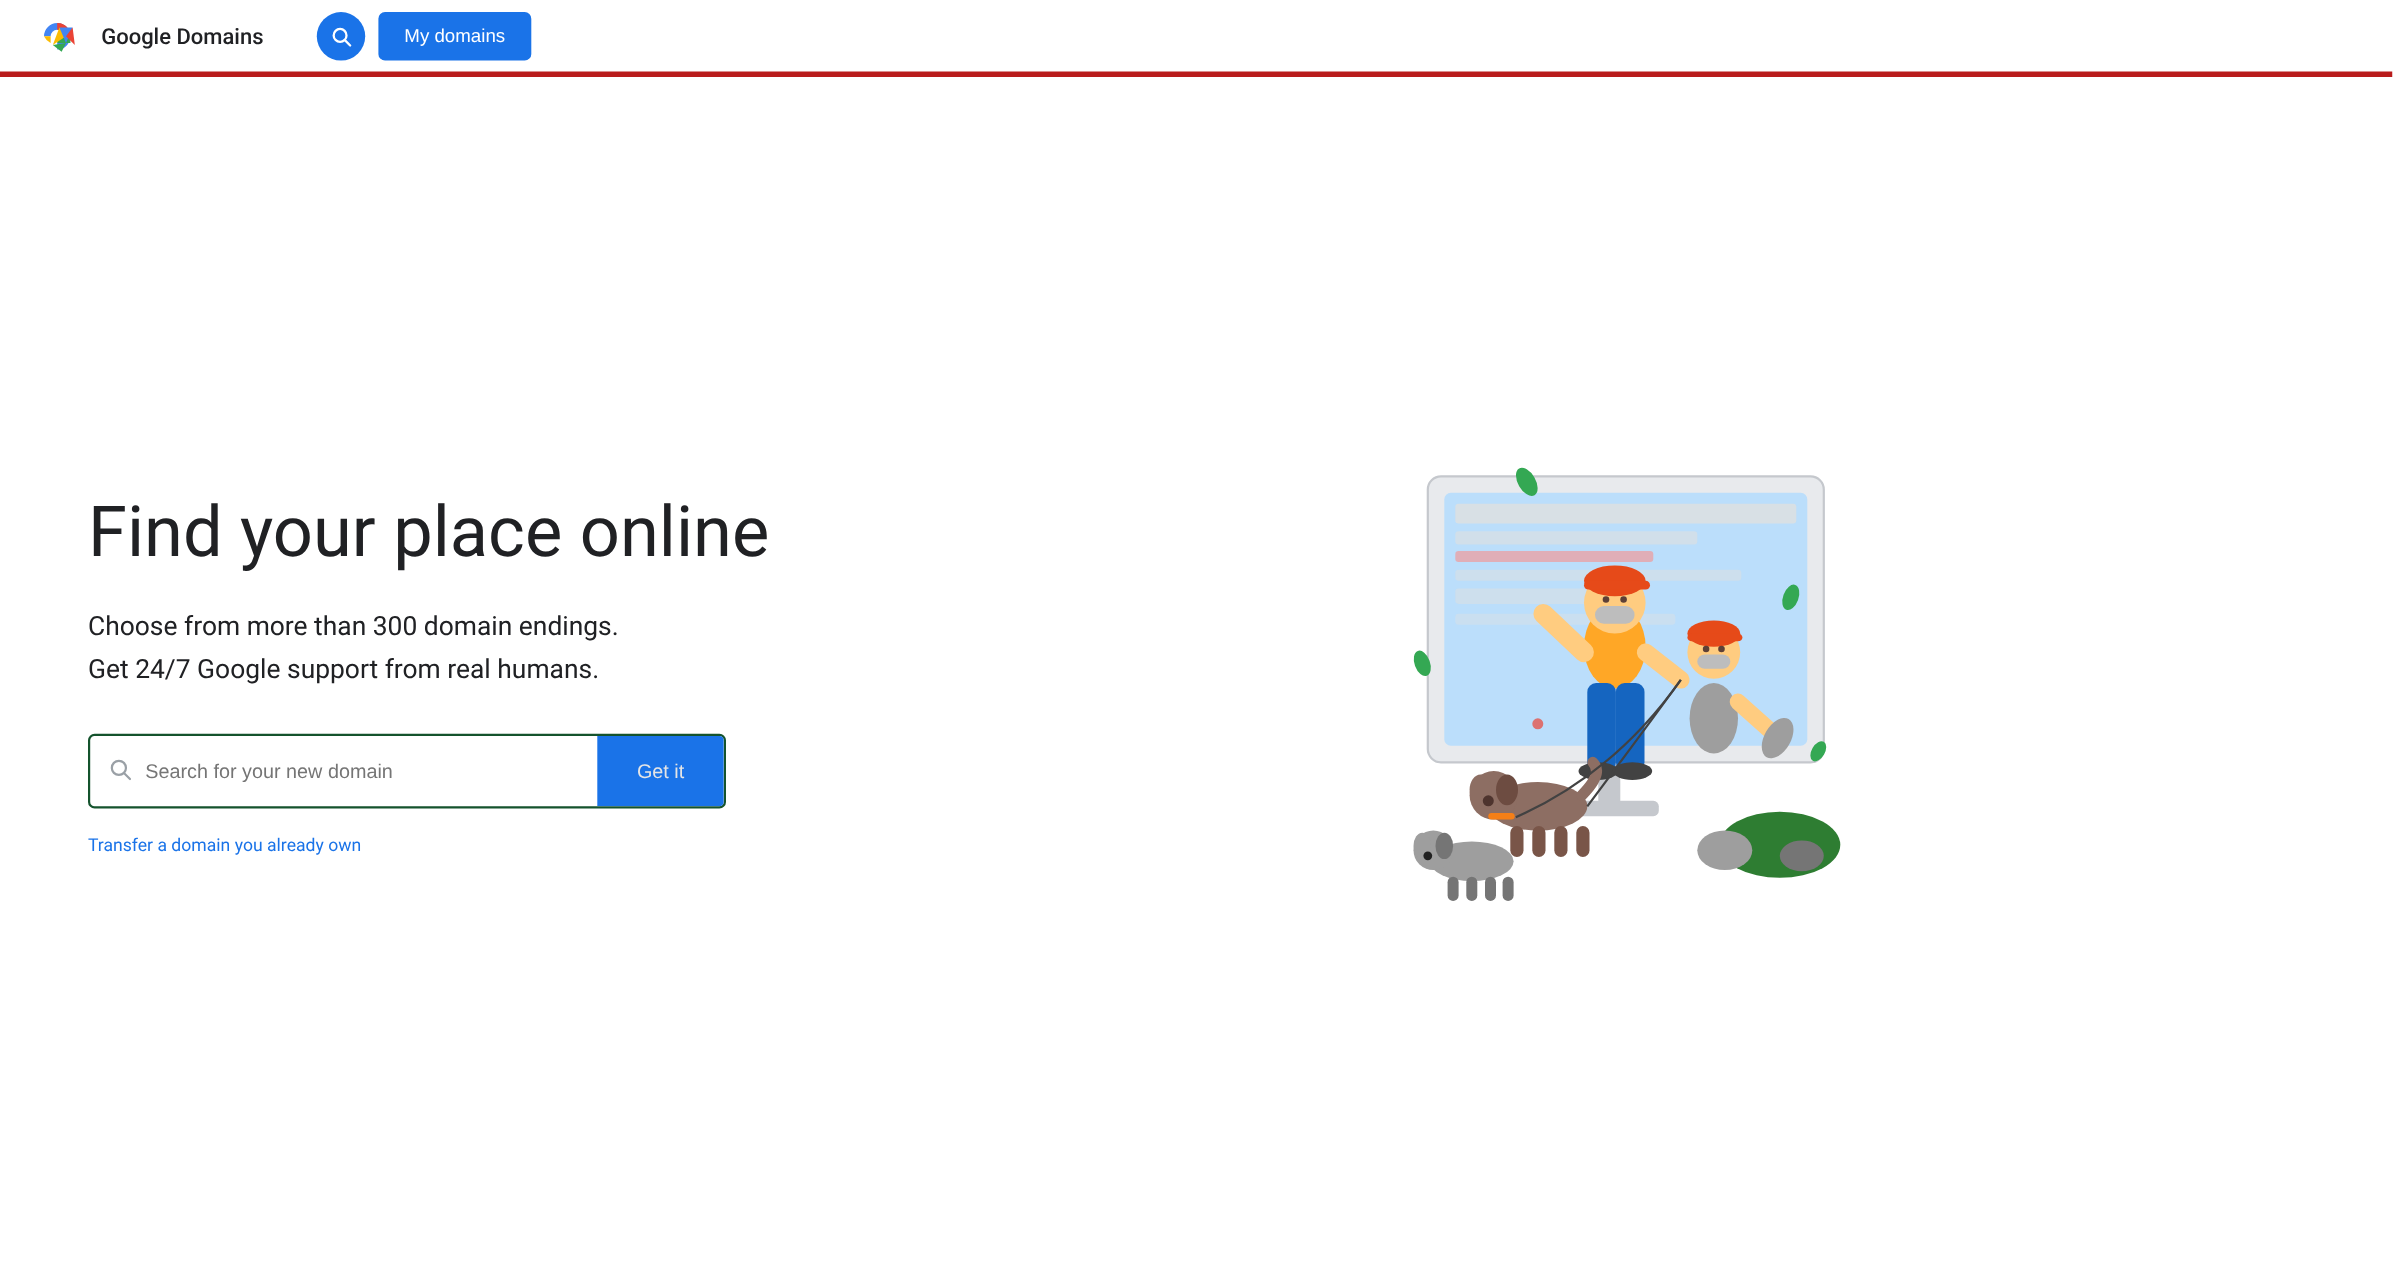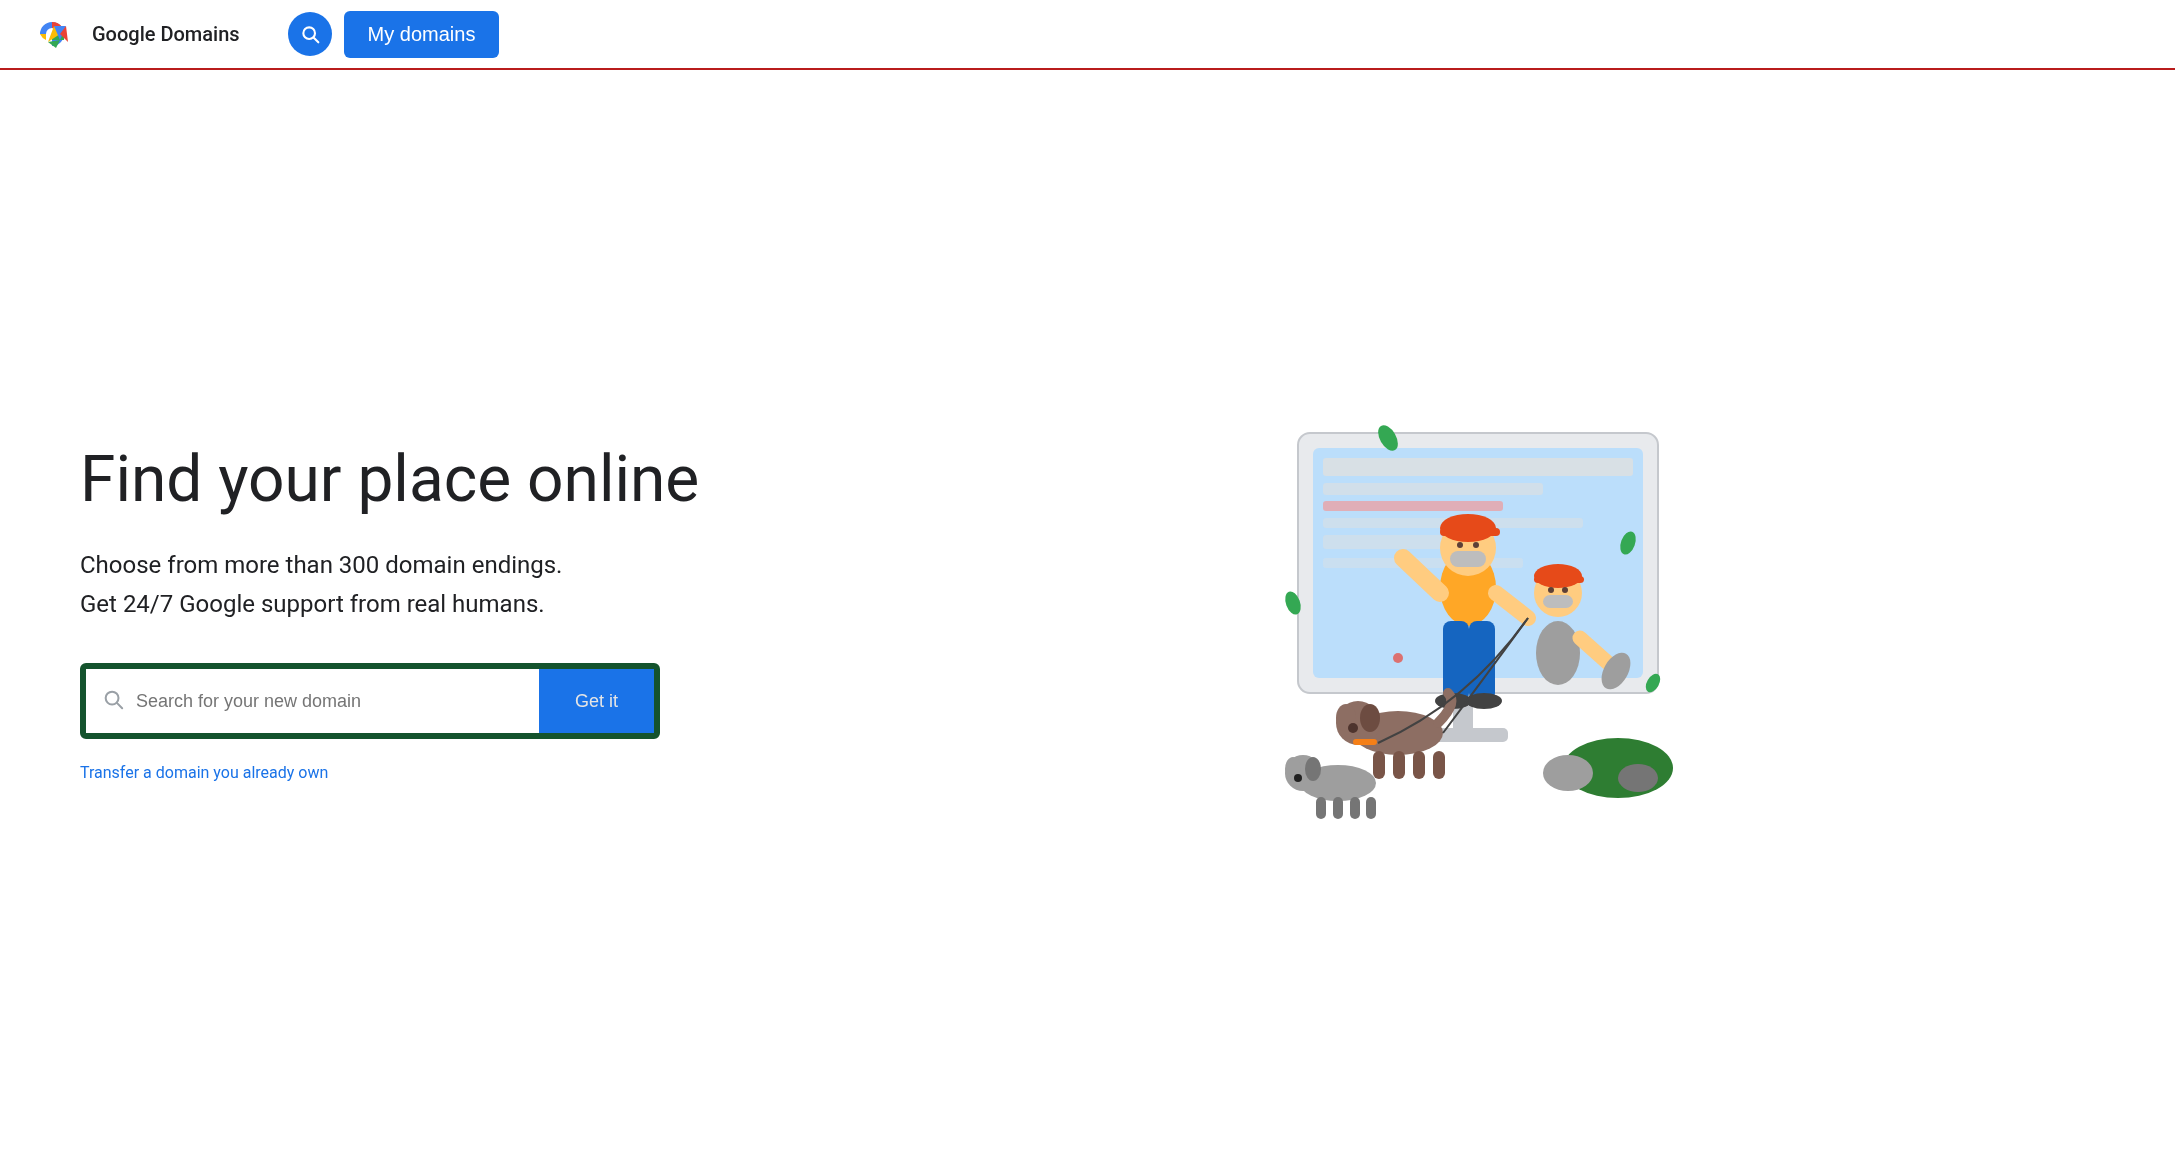--- a/index.html
+++ b/index.html
@@ -9,21 +9,21 @@
       color: #202124;
       min-height: 100vh;
     }
 
     
     nav {
       display: flex;
       align-items: center;
       padding: 0 32px;
       height: 70px;
-      border-bottom: 2px solid #b91c1c;
+      border-bottom: 5px solid #b91c1c;
       position: relative;
     }
     .logo-area {
       display: flex;
       align-items: center;
       gap: 10px;
       margin-right: 48px;
     }
     .logo-icon {
       width: 40px;
@@ -80,21 +80,21 @@
       justify-content: center;
       cursor: pointer;
       font-size: 18px;
     }
     .my-domains-btn {
       background: #1a73e8;
       color: #fff;
       border: none;
       border-radius: 6px;
       padding: 12px 24px;
-      font-size: 20px;
+      font-size: 17px;
       font-weight: 500;
       cursor: pointer;
       white-space: nowrap;
     }
 
     
     .hero {
       display: flex;
       align-items: center;
       min-height: calc(100vh - 70px);
@@ -115,21 +115,21 @@
     .hero-subtitle {
       font-size: 24px;
       line-height: 1.6;
       color: #202124;
       margin-bottom: 40px;
       max-width: 520px;
     }
     .search-bar {
       display: flex;
       align-items: center;
-      border: 6px solid #14532d;
+      border: 2px solid #14532d;
       border-radius: 6px;
       overflow: hidden;
       max-width: 580px;
       margin-bottom: 24px;
     }
     .search-bar-inner {
       display: flex;
       align-items: center;
       flex: 1;
       padding: 0 16px;

